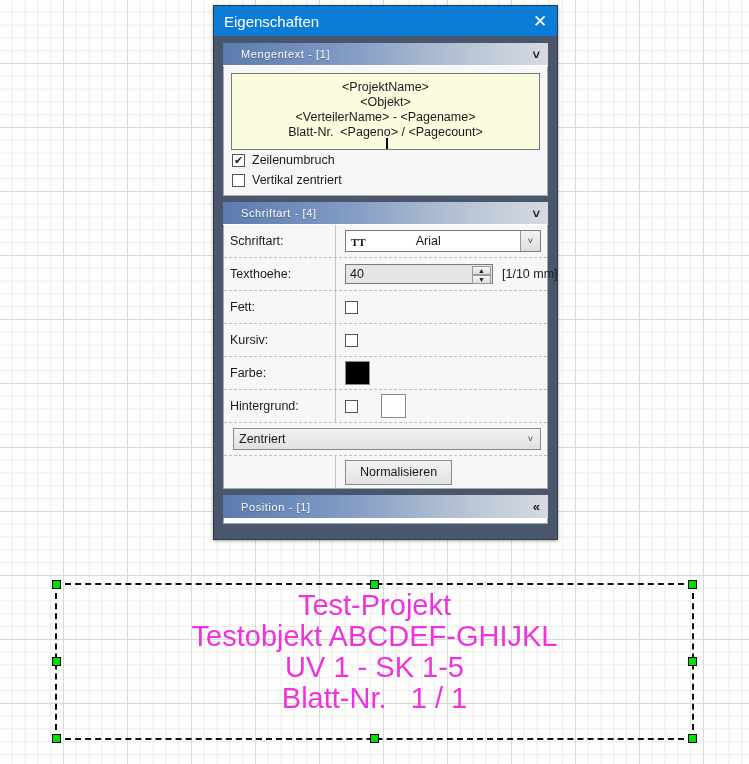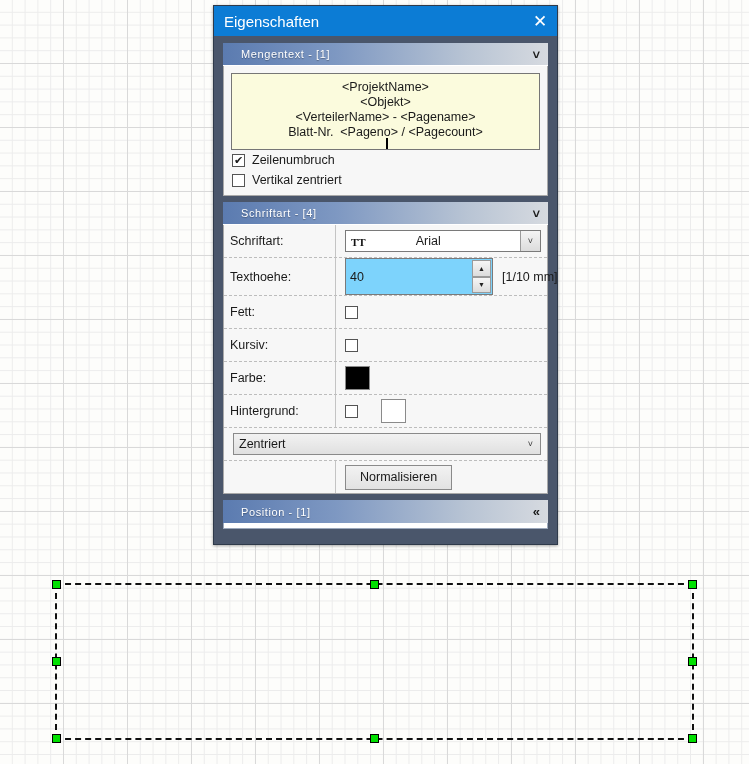--- a/index.html
+++ b/index.html
@@ -277,23 +277,23 @@
     background: linear-gradient(to bottom, #f2f2f2, #e0e0e0);
     border: 1px solid #8a8a8a;
   }
   .combo.flat .combo-arrow {
     background: transparent;
     border-left: none;
   }
 
   .spin-wrap {
     width: 148px;
-    height: 37px;
+    height: 20px;
     border: 1px solid #7a7a7a;
-    background: #7dd3fc;
+    background: #e5e5e5;
     display: flex;
     align-items: stretch;
     box-sizing: border-box;
   }
   .spin-input {
     flex: 1;
     font-size: 12.5px;
     color: #1a1a1a;
     display: flex;
     align-items: center;
@@ -361,20 +361,24 @@
     <div class="handle h-tl" style="background: rgb(0, 224, 0);"></div>
     <div class="handle h-tc" style="background: rgb(0, 224, 0);"></div>
     <div class="handle h-tr" style="background: rgb(0, 224, 0);"></div>
     <div class="handle h-ml" style="background: rgb(0, 224, 0);"></div>
     <div class="handle h-mr" style="background: rgb(0, 224, 0);"></div>
     <div class="handle h-bl" style="background: rgb(0, 224, 0);"></div>
     <div class="handle h-bc" style="background: rgb(0, 224, 0);"></div>
     <div class="handle h-br" style="background: rgb(0, 224, 0);"></div>
   </div>
 
+  <div id="canvas-text" style="color: rgb(238, 51, 221);">Test-Projekt
+Testobjekt ABCDEF-GHIJKL
+UV 1 - SK 1-5
+Blatt-Nr.   1 / 1</div>
 </div>
 
 <div id="dialog">
 
   <div id="titlebar" style="background: rgb(12, 124, 213);">
     <div id="title-text">Eigenschaften</div>
     <div id="close-btn">✕</div>
   </div>
 
   <div class="dialog-body">

